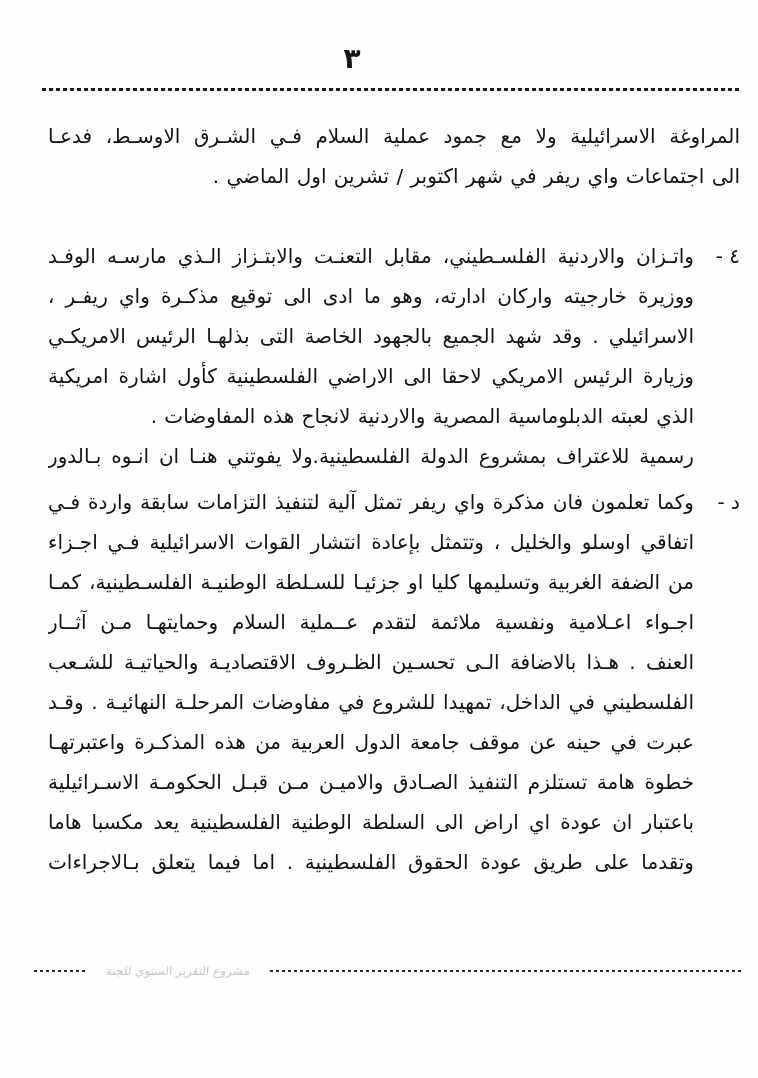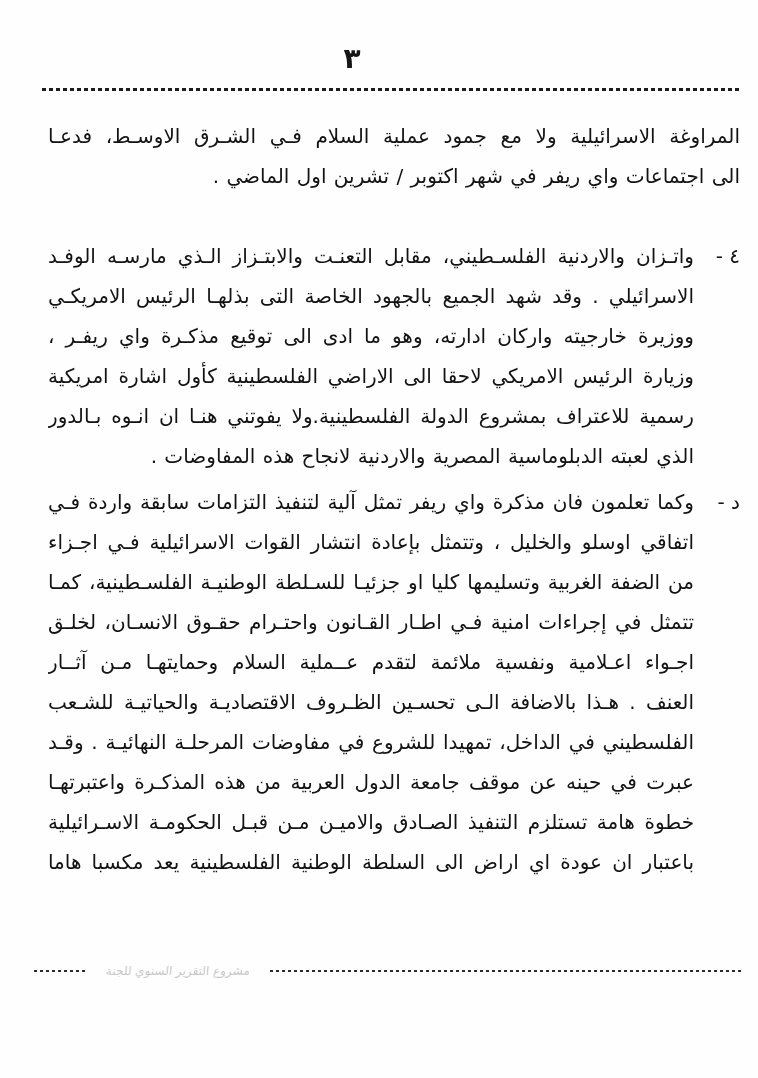--- a/index.html
+++ b/index.html
@@ -100,38 +100,38 @@
   <div class="header-rule"></div>
 
   <div class="doc-body">
       <div class="para">
         <div class="line">المراوغة الاسرائيلية ولا مع جمود عملية السلام فـي الشـرق الاوسـط، فدعـا</div>
         <div class="line flush-end">الى اجتماعات واي ريفر في شهر اكتوبر / تشرين اول الماضي .</div>
       </div>
       <div class="para marked gap-large">
         <span class="marker">٤ -</span>
         <div class="line">واتـزان والاردنية الفلسـطيني، مقابل التعنـت والابتـزاز الـذي مارسـه الوفـد</div>
+        <div class="line">ووزيرة خارجيته واركان ادارته، وهو ما ادى الى توقيع مذكـرة واي ريفـر ،</div>
         <div class="line">الاسرائيلي . وقد شهد الجميع بالجهود الخاصة التى بذلهـا الرئيس الامريكـي</div>
-        <div class="line">ووزيرة خارجيته واركان ادارته، وهو ما ادى الى توقيع مذكـرة واي ريفـر ،</div>
         <div class="line">وزيارة الرئيس الامريكي لاحقا الى الاراضي الفلسطينية كأول اشارة امريكية</div>
+        <div class="line flush-end">الذي لعبته الدبلوماسية المصرية والاردنية لانجاح هذه المفاوضات .</div>
         <div class="line">رسمية للاعتراف بمشروع الدولة الفلسطينية.ولا يفوتني هنـا ان انـوه بـالدور</div>
-        <div class="line flush-end">الذي لعبته الدبلوماسية المصرية والاردنية لانجاح هذه المفاوضات .</div>
       </div>
       <div class="para marked gap-small">
         <span class="marker">د -</span>
         <div class="line">وكما تعلمون فان مذكرة واي ريفر تمثل آلية لتنفيذ التزامات سابقة واردة فـي</div>
         <div class="line">اتفاقي اوسلو والخليل ، وتتمثل بإعادة انتشار  القوات الاسرائيلية فـي اجـزاء</div>
         <div class="line">من الضفة الغربية وتسليمها كليا او جزئيـا للسـلطة الوطنيـة الفلسـطينية، كمـا</div>
-        <div class="line">تتمثل في إجراءات امنية  فـي اطـار القـانون واحتـرام حقـوق الانسـان، لخلـق</div>
         <div class="line">اجـواء اعـلامية ونفسية ملائمة  لتقدم عــملية السلام وحمايتهـا مـن آثــار</div>
         <div class="line">العنف . هـذا بالاضافة الـى تحسـين الظـروف الاقتصاديـة والحياتيـة للشـعب</div>
         <div class="line">الفلسطيني في الداخل، تمهيدا للشروع في مفاوضات  المرحلـة النهائيـة . وقـد</div>
         <div class="line">عبرت في حينه عن موقف جامعة الدول العربية من هذه المذكـرة واعتبرتهـا</div>
         <div class="line">خطوة هامة  تستلزم التنفيذ الصـادق والاميـن مـن قبـل الحكومـة الاسـرائيلية</div>
         <div class="line">باعتبار ان عودة اي اراض الى السلطة الوطنية الفلسطينية  يعد مكسبا هاما</div>
+        <div class="line">وتقدما على طريق  عودة الحقوق الفلسطينية . اما فيما يتعلق بـالاجراءات</div>
       </div>
     </div>
 
   <div class="footer-row">
     <span class="dot-seg short"></span>
     <span class="faint-stamp">مشروع التقرير السنوي للجنة</span>
     <span class="dot-seg long"></span>
   </div>
 
 </div>

